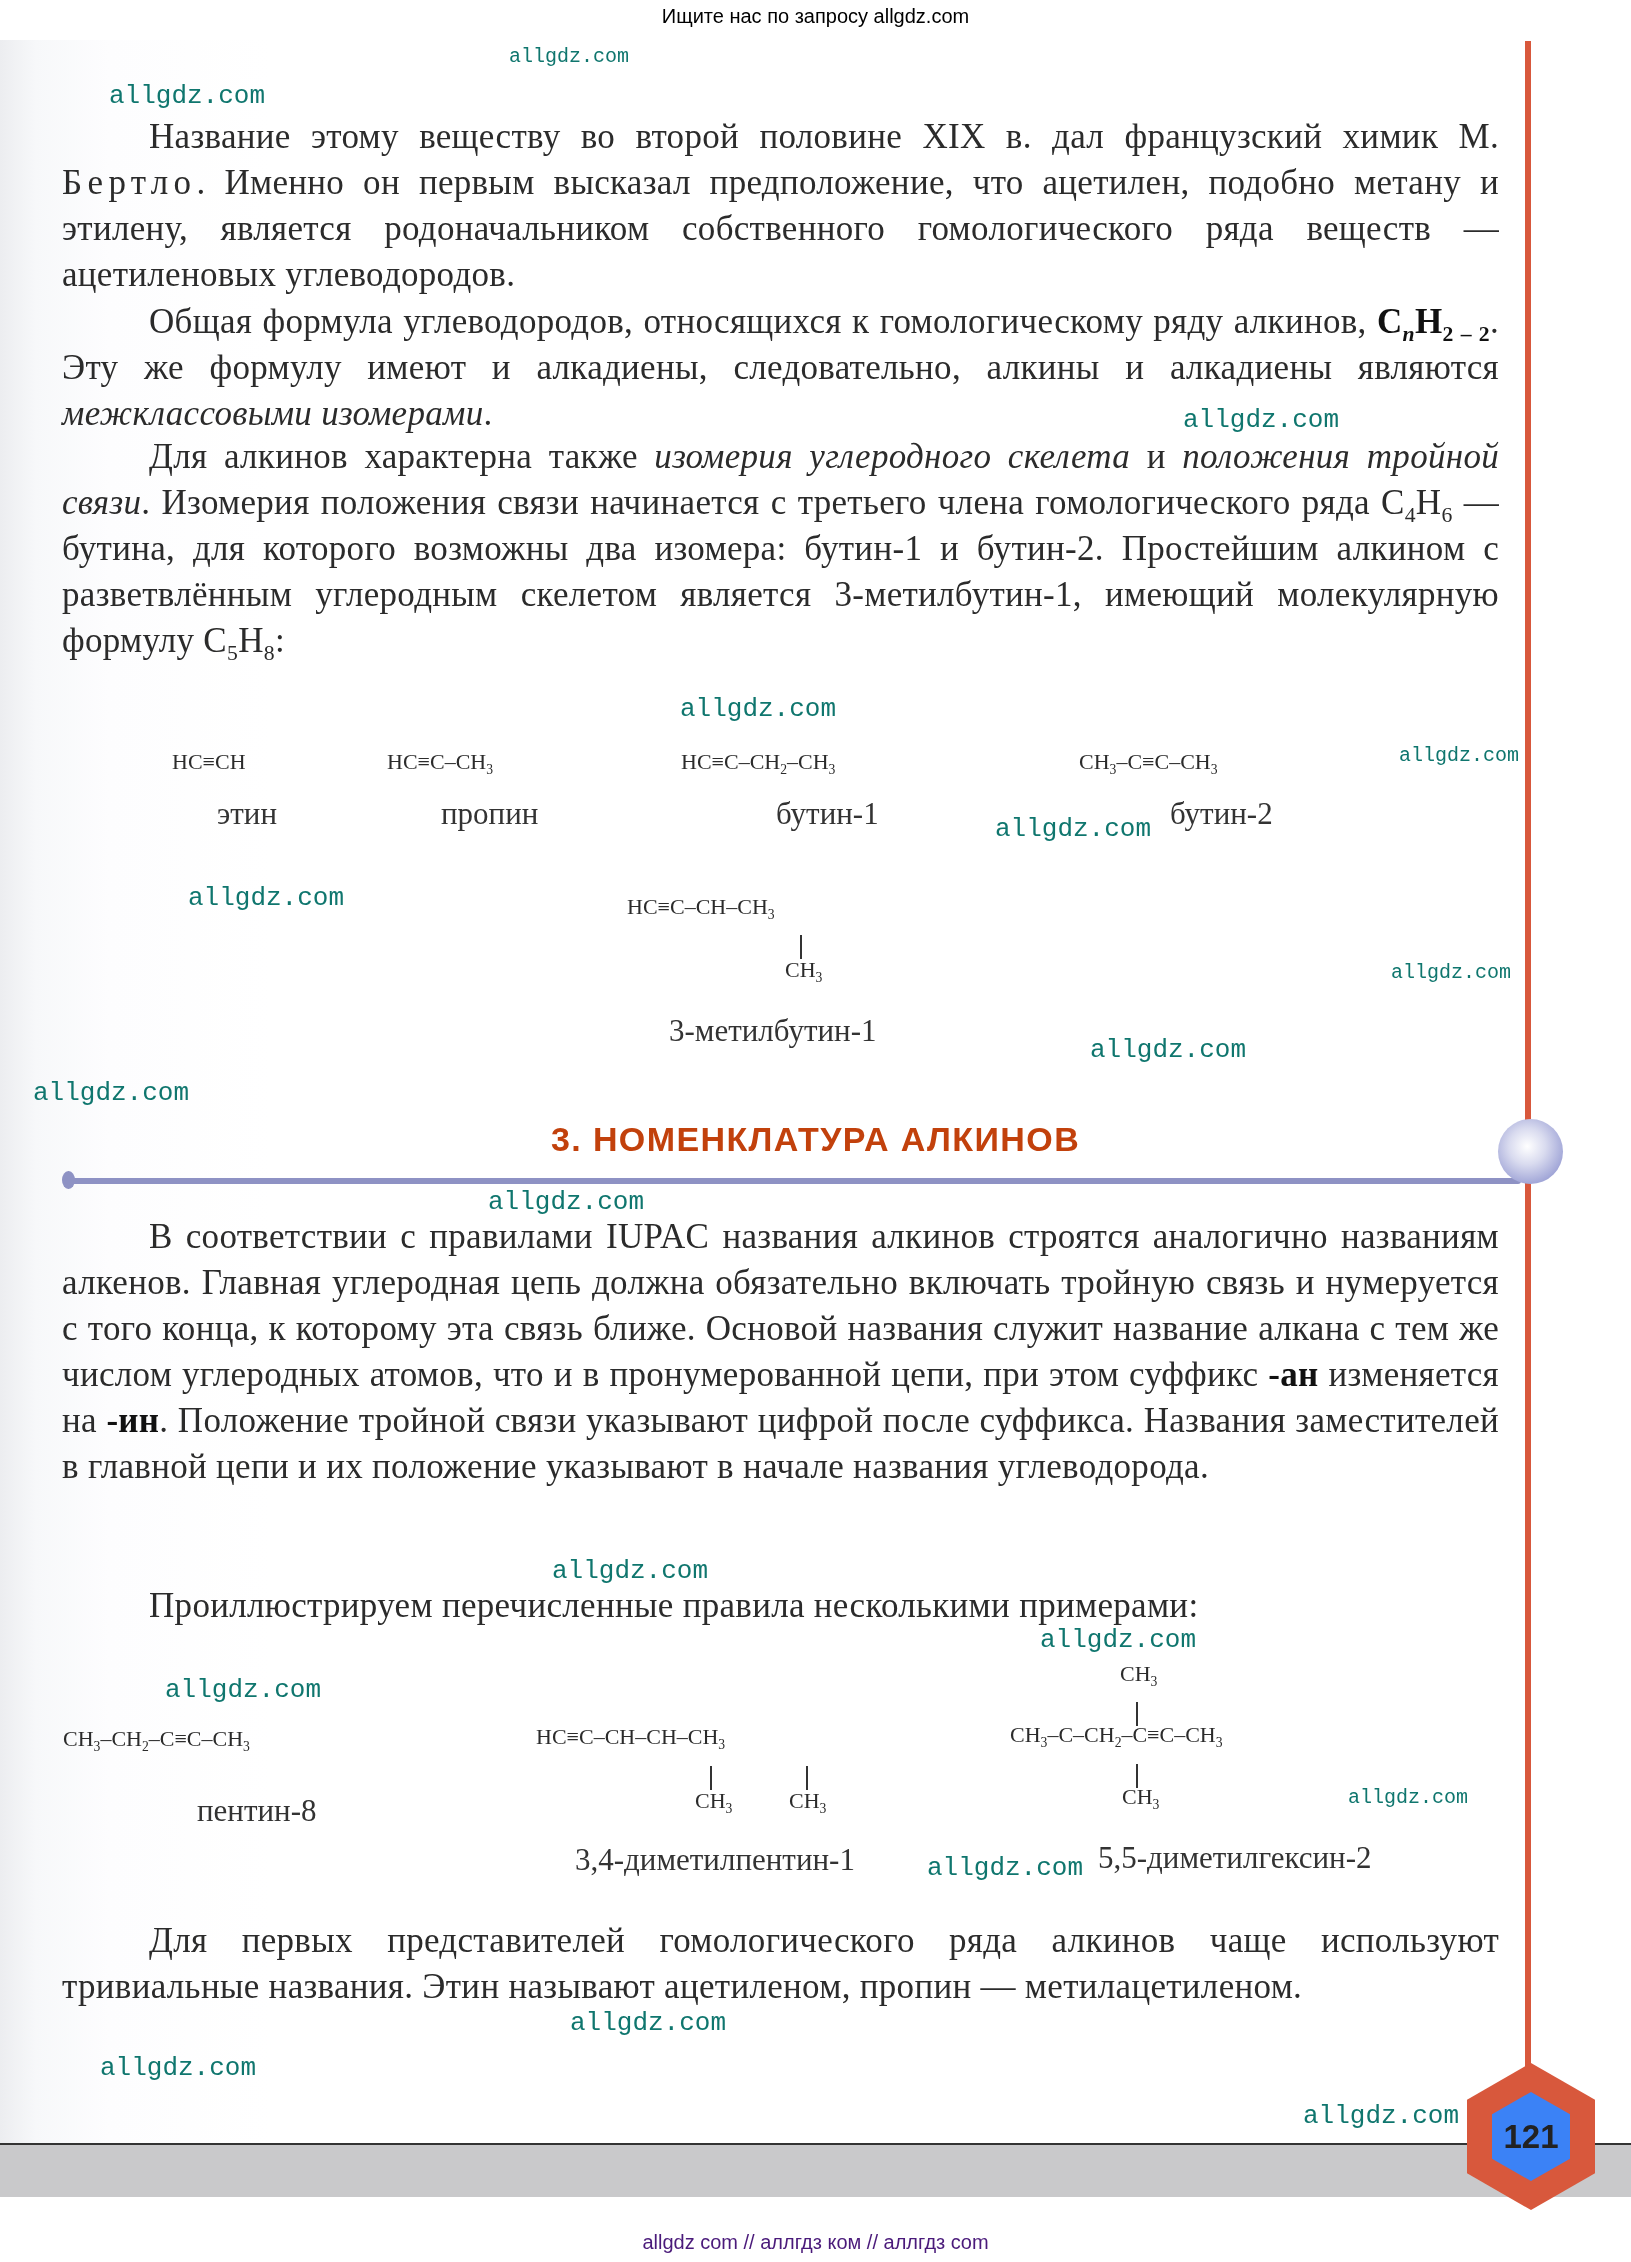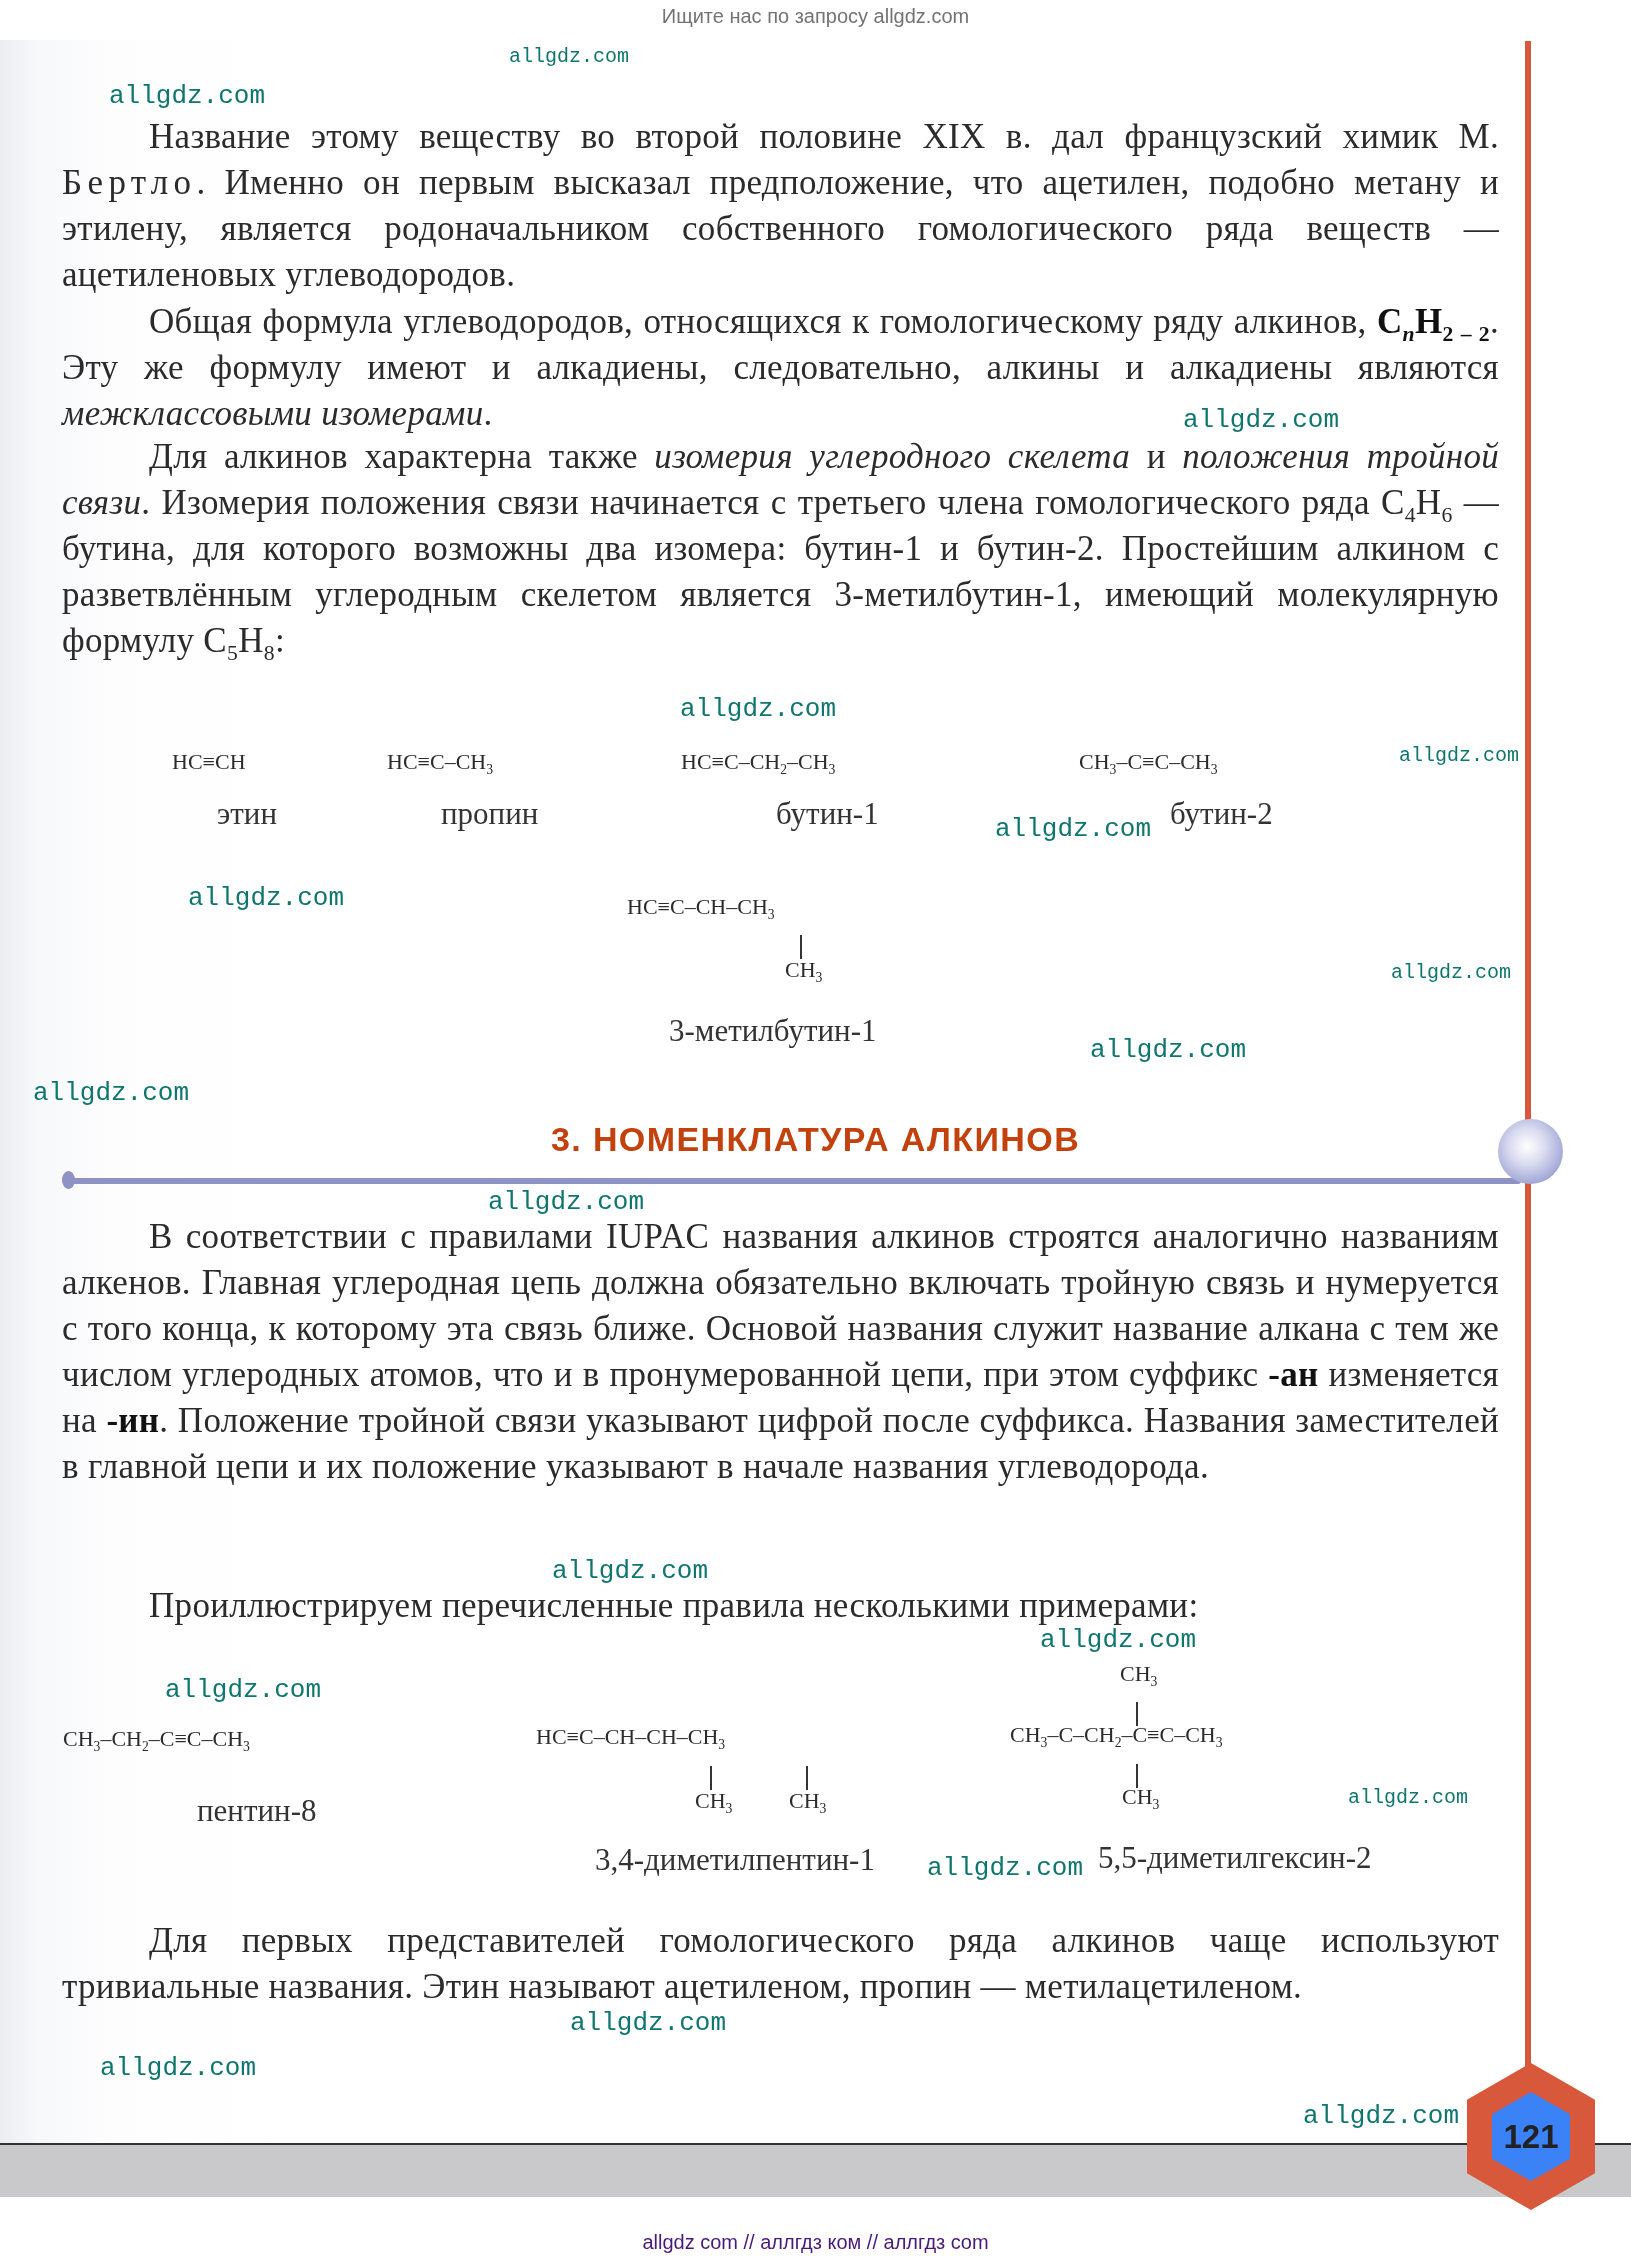--- a/index.html
+++ b/index.html
@@ -12,21 +12,21 @@
   .page {
     position:absolute; left:0; top:40px; width:1631px; height:2151px;
     background:linear-gradient(90deg,#ecedf0 0px,#f7f8fa 36px,#fdfdfe 109px,#ffffff 271px);
   }
   .footer-band {
     position:absolute; left:0; top:2143px; width:1631px; height:52px;
     background:#c9c9cb; border-top:2.7px solid #333;
   }
   .top-banner {
     position:absolute; left:0; top:5.4px; width:1631px; text-align:center;
-    font-family:"Liberation Sans","DejaVu Sans",sans-serif; font-size:20px; color:#737373;
+    font-family:"Liberation Sans","DejaVu Sans",sans-serif; font-size:20px; color:#000000;
   }
   .bottom-banner {
     position:absolute; left:0; top:2231px; width:1631px; text-align:center;
     font-family:"Liberation Sans","DejaVu Sans",sans-serif; font-size:20px; color:#4a1a7a;
   }
   .red-rule {
     position:absolute; left:1525px; top:41px; width:6.3px; height:2090px; background:#d8583c;
   }
   .wm {
     position:absolute; font-family:Liberation Mono, monospace; color:#0f766e;
@@ -138,21 +138,21 @@
 <div class="para" style="top:1583px;"><span class="indent"></span><span>Проиллюстрируем перечисленные правила несколькими примерами:</span></div>
 
 <div class="chem" style="left:63px;top:1726px;"><span>CH</span><sub>3</sub><span>–CH</span><sub>2</sub><span>–C≡C–CH</span><sub>3</sub></div>
 <div class="chem-label" style="left:197px;top:1793px;">пентин-8</div>
 
 <div class="chem" style="left:536px;top:1724px;"><span>HC≡C–CH–CH–CH</span><sub>3</sub></div>
 <div class="vbond" style="left:710px;top:1766px;height:23.5px;"></div>
 <div class="vbond" style="left:806px;top:1766px;height:23.5px;"></div>
 <div class="chem" style="left:695px;top:1788px;"><span>CH</span><sub>3</sub></div>
 <div class="chem" style="left:789px;top:1788px;"><span>CH</span><sub>3</sub></div>
-<div class="chem-label" style="left:575px;top:1842px;margin-left:20px;">3,4-диметилпентин-1</div>
+<div class="chem-label" style="left:575px;top:1842px;">3,4-диметилпентин-1</div>
 
 <div class="chem" style="left:1120px;top:1661px;"><span>CH</span><sub>3</sub></div>
 <div class="vbond" style="left:1136px;top:1702px;height:23.5px;"></div>
 <div class="chem" style="left:1010px;top:1722px;"><span>CH</span><sub>3</sub><span>–C–CH</span><sub>2</sub><span>–C≡C–CH</span><sub>3</sub></div>
 <div class="vbond" style="left:1136px;top:1764px;height:23.5px;"></div>
 <div class="chem" style="left:1122px;top:1784px;"><span>CH</span><sub>3</sub></div>
 <div class="chem-label" style="left:1098px;top:1840px;">5,5-диметилгексин-2</div>
 
 <div class="para" style="top:1918px;"><span class="indent"></span><span>Для первых представителей гомологического ряда алкинов чаще используют тривиальные названия. Этин называют ацетиленом, пропин — метилацетиленом.</span></div>
 

